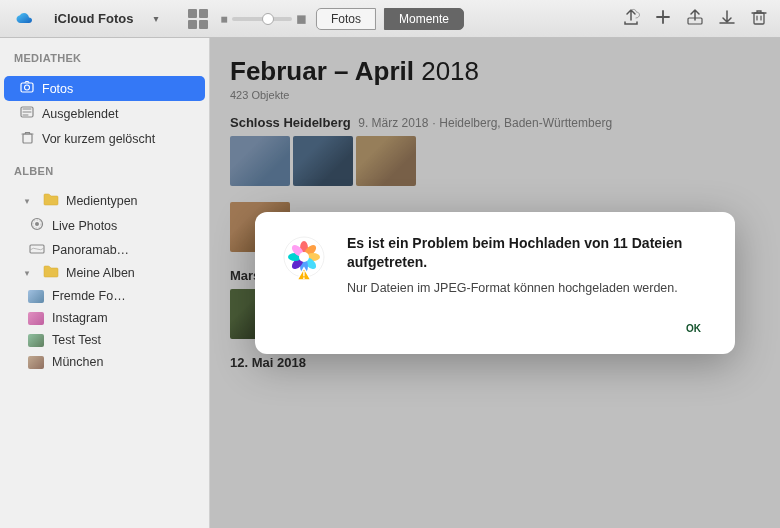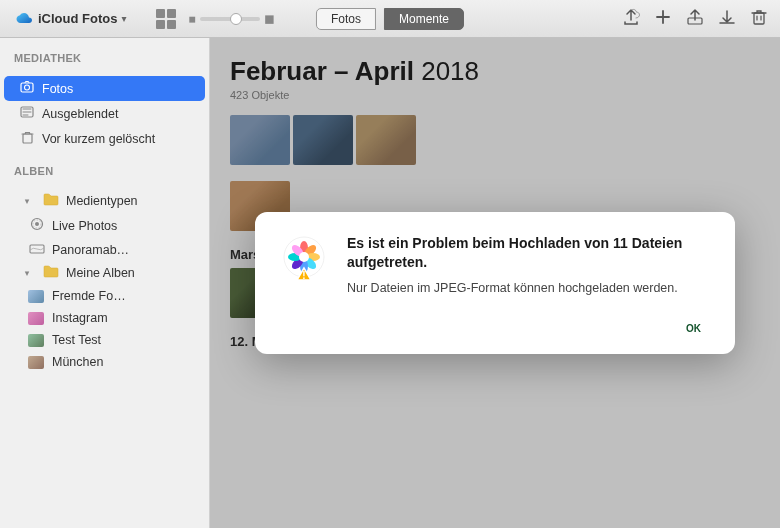--- a/index.html
+++ b/index.html
@@ -244,21 +244,21 @@
       background: none;
       border: none;
       cursor: pointer;
       padding: 4px 8px;
     }
 
     
     .icloud-logo {
       display: flex;
       align-items: center;
-      gap: 4px;
+      gap: 20px;
     }
 
     
     .warn-icon {
       position: relative;
       width: 54px;
       height: 54px;
     }
   </style>
 </head>
@@ -446,20 +446,26 @@
 
   <div class="content">
     <div class="content-title">
       <strong>Februar – April</strong>
       <span style="font-weight:300;"> </span>
       <span style="font-weight:300;">2018</span>
     </div>
     <div class="content-subtitle">423 Objekte</div>
 
     <div class="moment-section">
+      <div class="moment-title">
+        <strong>Schloss Heidelberg</strong>
+        <span class="date">9. März 2018</span>
+        <span class="location"> · </span>
+        <span class="location">Heidelberg, Baden-Württemberg</span>
+      </div>
       <div class="photo-strip">
         <div class="photo-thumb">
           <div class="photo-thumb-img thumb-castle1"></div>
         </div>
         <div class="photo-thumb">
           <div class="photo-thumb-img thumb-castle2"></div>
         </div>
         <div class="photo-thumb">
           <div class="photo-thumb-img thumb-castle3"></div>
         </div>

